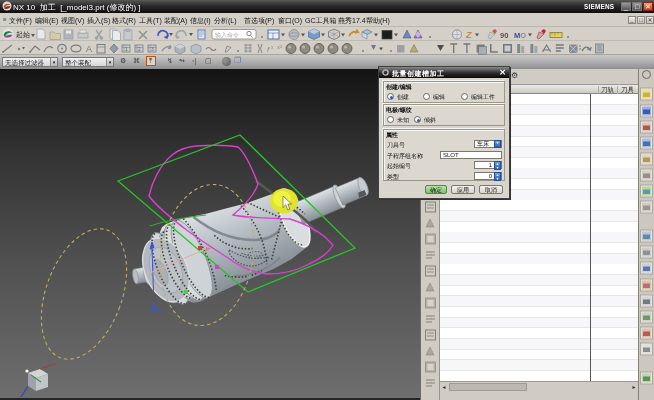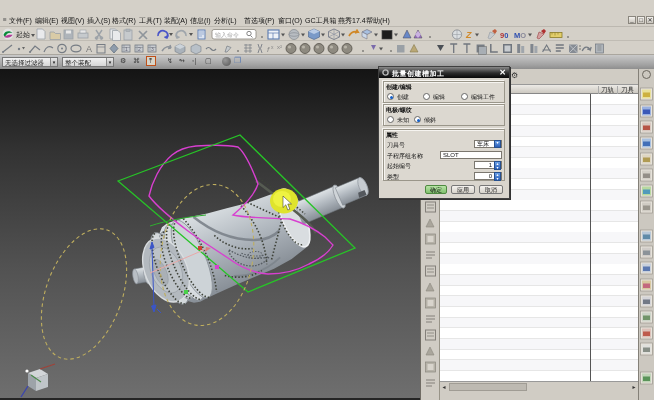--- a/index.html
+++ b/index.html
@@ -42,20 +42,32 @@
 .grp .lbl{position:absolute;left:2px;top:1px;font-weight:bold;}
 .radio{position:absolute;width:7px;height:7px;border-radius:50%;background:#fff;border:1px solid #666;}
 .rdot{position:absolute;width:3px;height:3px;border-radius:50%;background:#1560c8;left:1.5px;top:1.5px;}
 .rlab{position:absolute;}
 .inp{position:absolute;background:#fff;border:1px solid #7b776f;height:8px;line-height:7px;padding-left:2px;}
 .spin{position:absolute;right:0px;top:-1px;width:7px;height:9px;background:linear-gradient(#6aa0e8,#2a5fb8);border:1px solid #26508f;color:#fff;font-size:4px;line-height:4px;text-align:center;}
 .btn{position:absolute;top:118px;height:9px;border:1px solid #777;border-radius:2px;background:linear-gradient(#f4f2ee,#d8d4cc);text-align:center;line-height:8px;}
 </style></head>
 <body>
 <div id="app">
+<div class="abs" id="title">
+ <svg class="abs" style="left:2px;top:1px" width="10" height="10">
+        <circle cx="5" cy="5" r="4.5" fill="#ddd"></circle>
+        <path d="M1.5,6 C3,2 7,2 8.5,4 C6,3 4,4 3,7 Z" fill="#c04018"></path>
+        <path d="M2,7.5 C4,5 7,5 8.7,5.5 C7,8 4,8.5 2,7.5 Z" fill="#7a2a20"></path>
+      </svg>
+ <span class="t">NX 10&nbsp;&nbsp;加工&nbsp;&nbsp;[_model3.prt (修改的) ]</span>
+ <span id="siemens">SIEMENS</span>
+ <span class="wbtn" style="left:621px;">_</span>
+ <span class="wbtn" style="left:632px;">□</span>
+ <span class="wbtn" style="left:643px;background:linear-gradient(#f0a080,#c03818);border-color:#8a2a10;">✕</span>
+</div>
 <div class="abs" id="menu">
  <span style="left:3px;color:#555;font-size:6.5px;">≡</span>
  <span style="left:9px;">文件(F)</span>
       <span style="left:35px;">编辑(E)</span>
       <span style="left:61px;">视图(V)</span>
  <span style="left:87px;">插入(S)</span>
       <span style="left:112px;">格式(R)</span>
       <span style="left:139px;">工具(T)</span>
  <span style="left:164px;">装配(A)</span>
       <span style="left:190px;">信息(I)</span>

